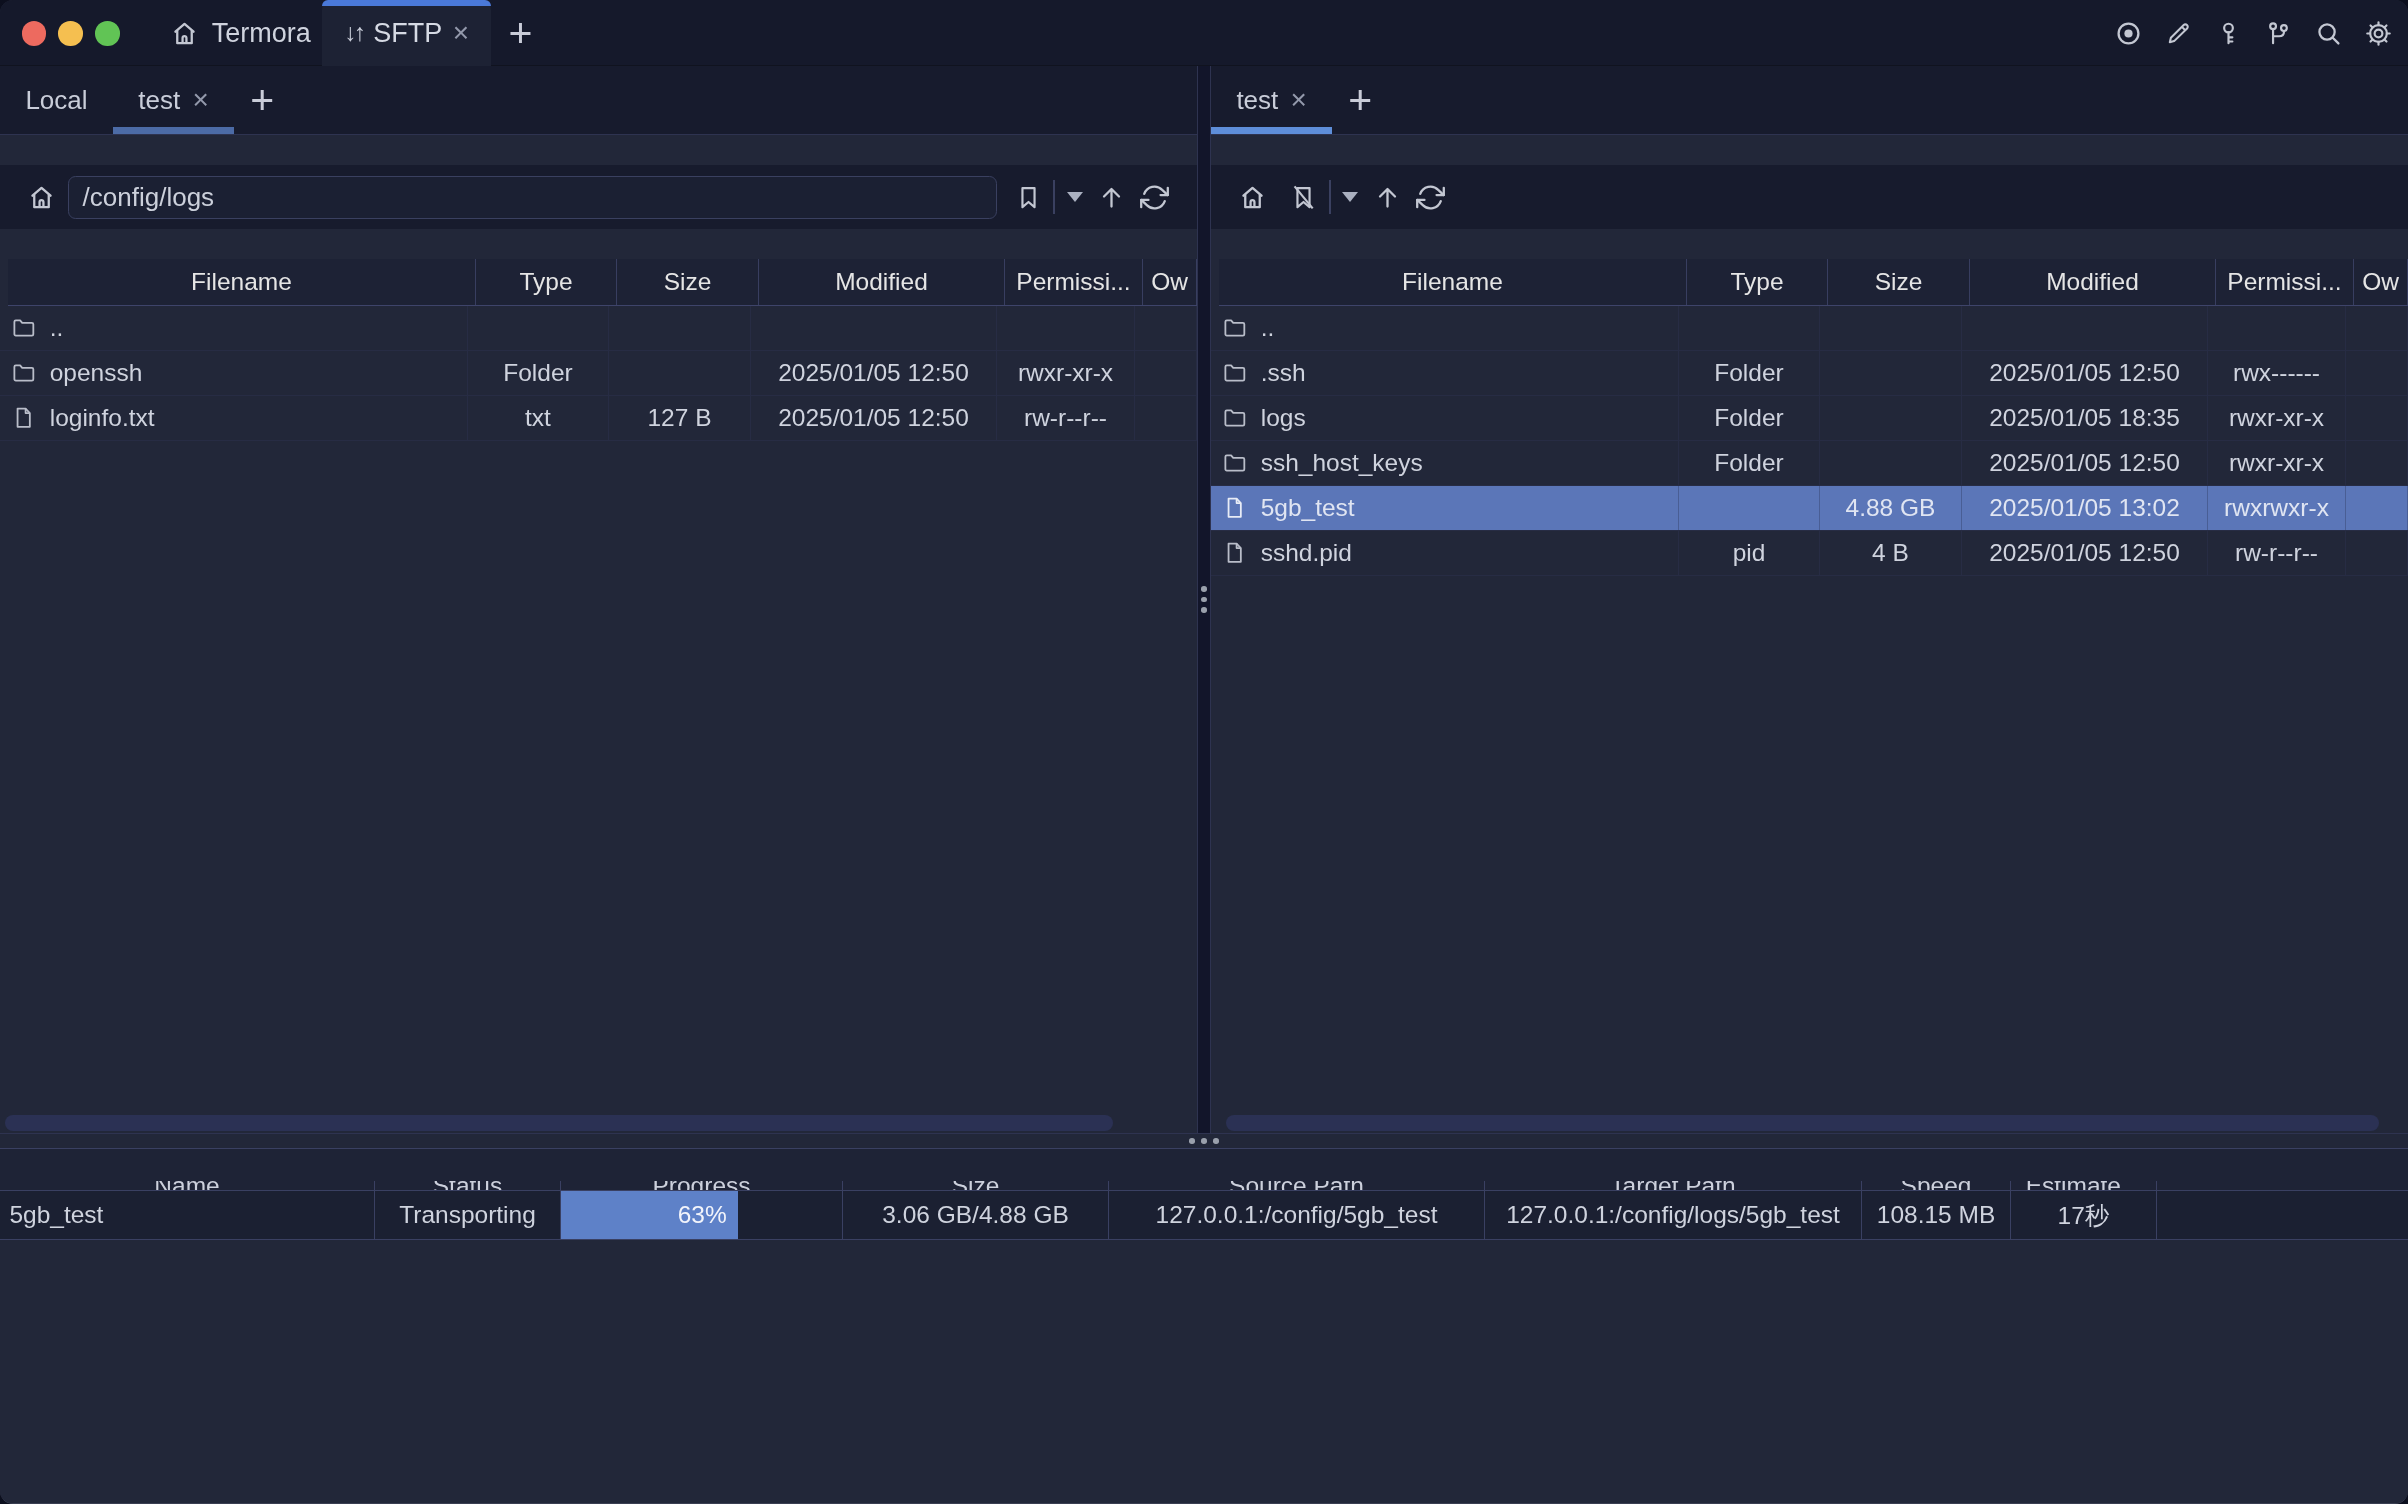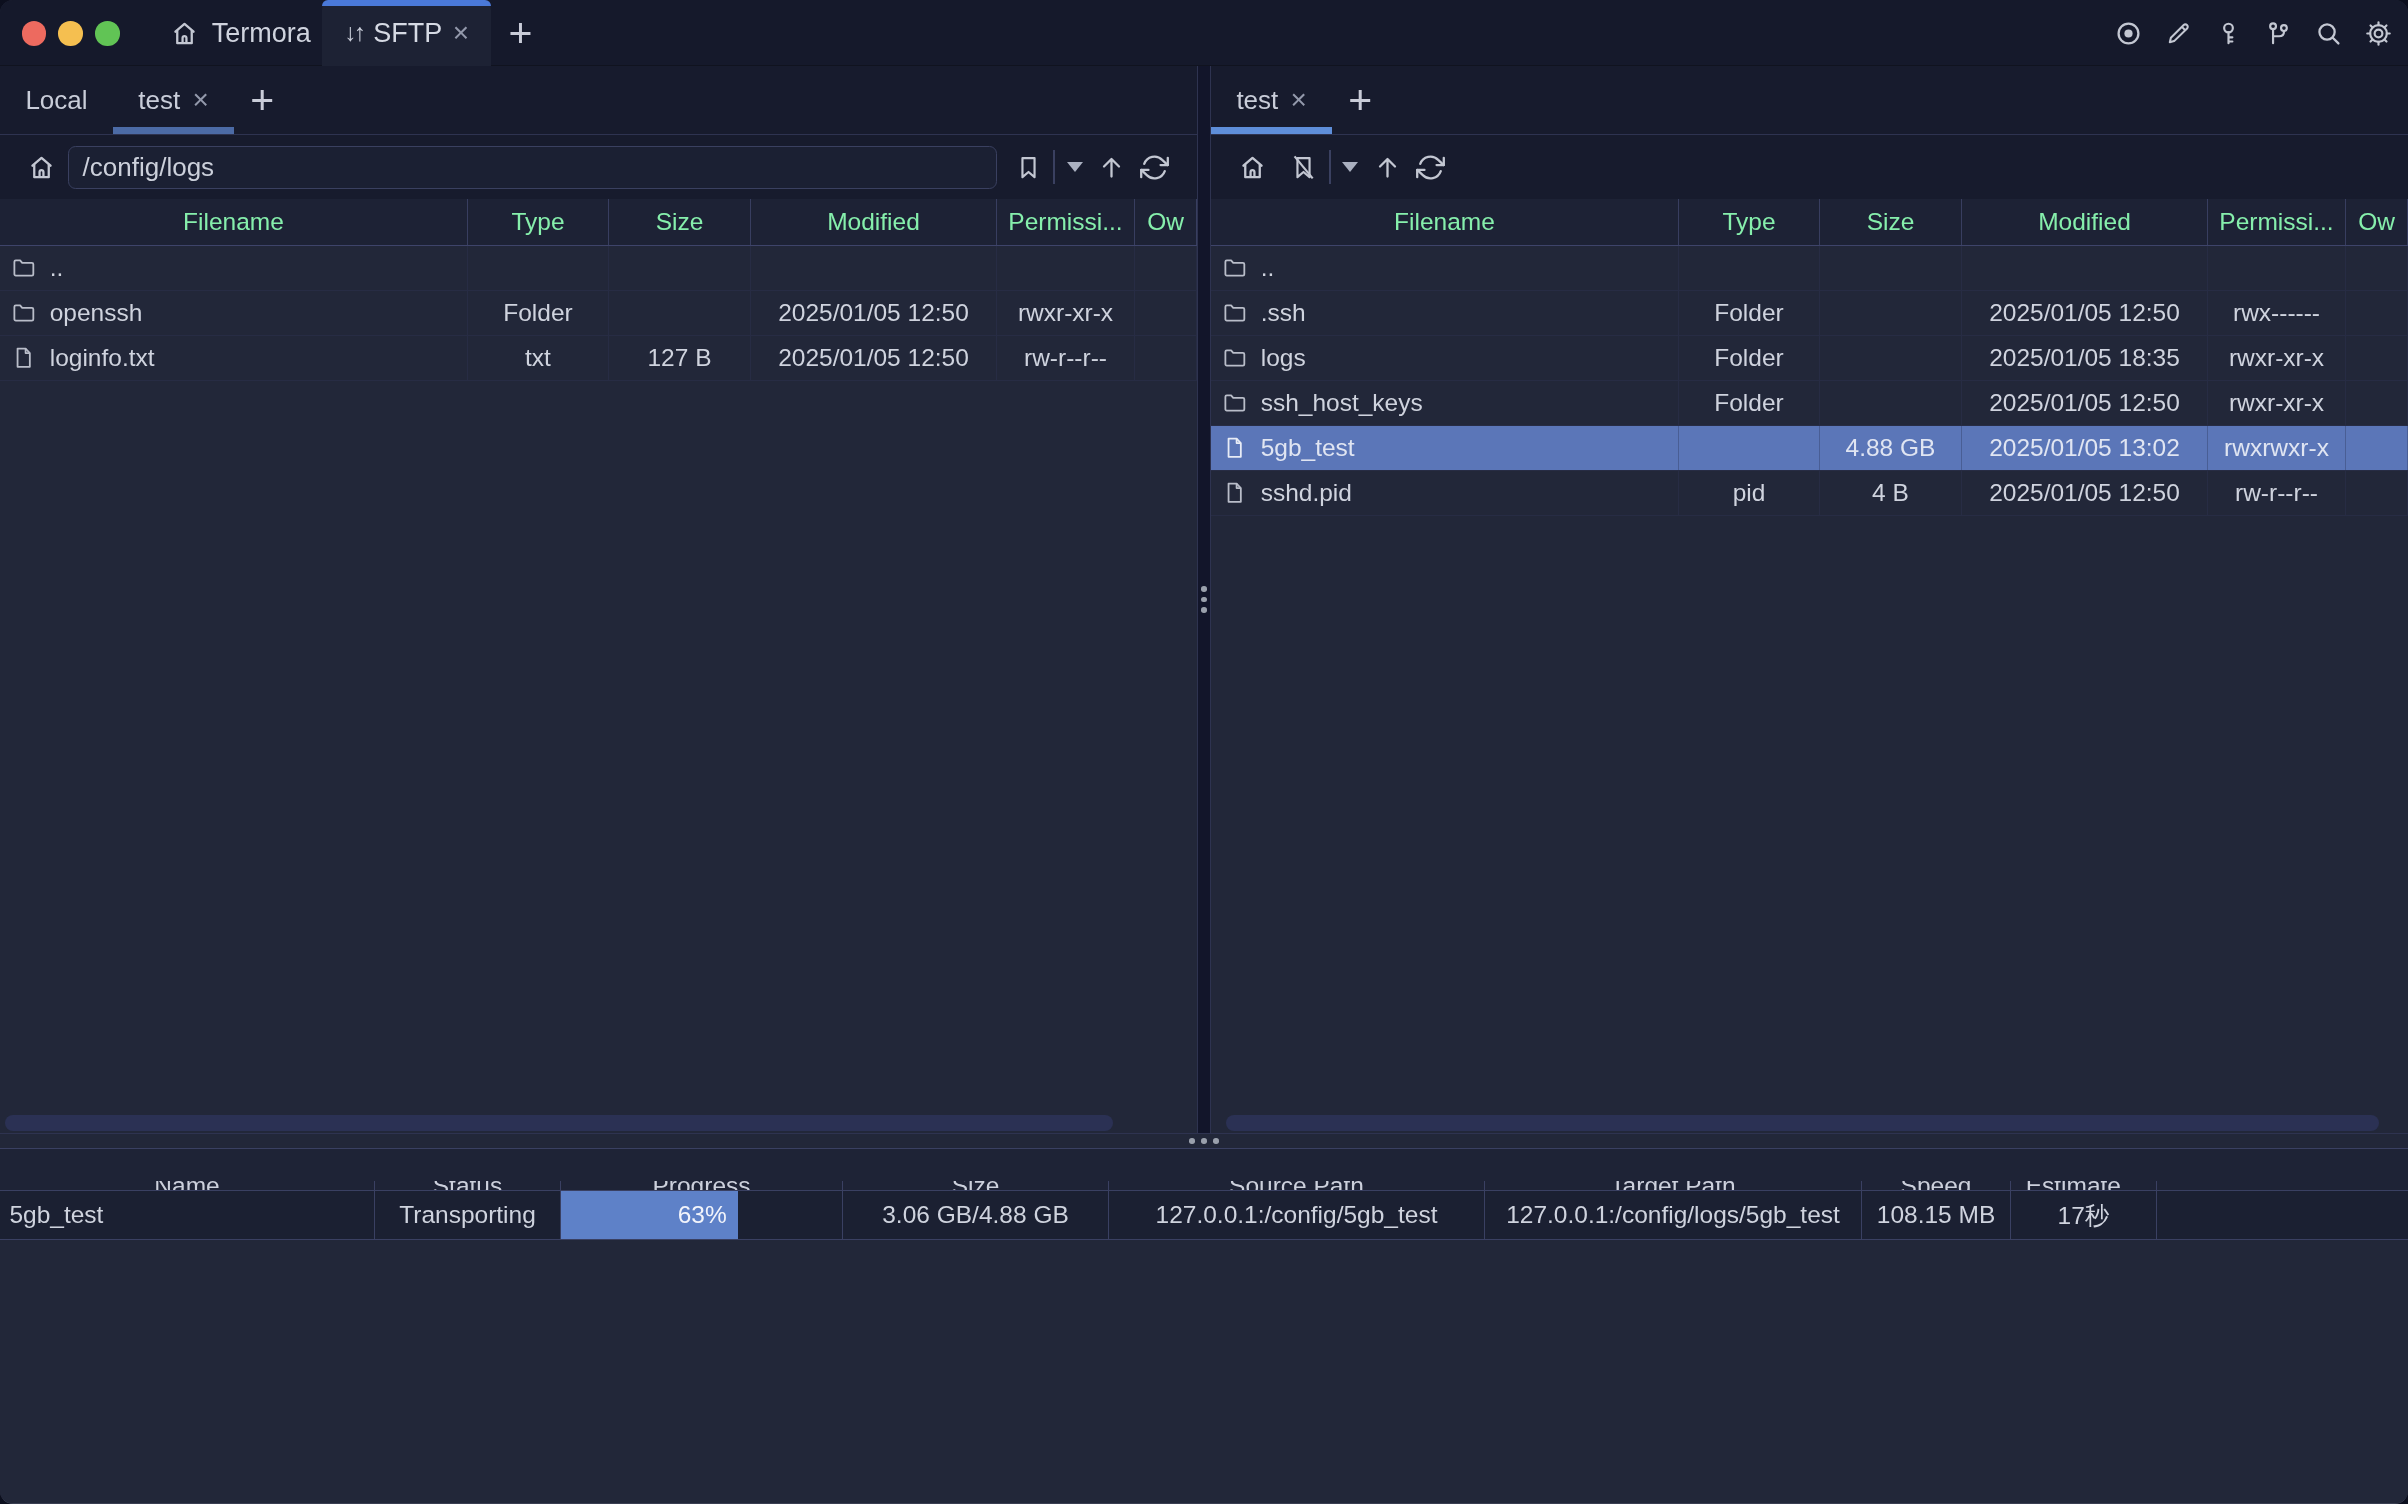--- a/index.html
+++ b/index.html
@@ -25,21 +25,21 @@
   .xglyph { font-size:28px; color:#9399ab; line-height:1; }
   .plusglyph { font-size:41px; font-weight:200; color:#c9ccd8; line-height:1; }
   .tab-plus { position:absolute; left:497px; top:0; width:47px; height:66px; display:flex;
               align-items:center; justify-content:center; }
   .top-icons { position:absolute; right:15px; top:0; height:66px; display:flex; align-items:center; gap:20px; }
   .iico { width:30px; height:30px; display:flex; align-items:center; justify-content:center; color:#c3c7d2; }
   .iico svg { width:29px; height:29px; }
 
   
   .main { flex:1 1 auto; min-height:0; display:flex; }
-  .pane { position:relative; background:#222739; overflow:hidden; display:flex; flex-direction:column; }
+  .pane { position:relative; background:#222739; overflow:hidden; display:flex; flex-direction:column;gap:30px; }
   .pane.left { flex:0 0 1197px; }
   .pane.right { flex:1 1 auto; }
   .vdivider { flex:0 0 14px; background:#12152a; border-left:0.9px solid #2e3350; border-right:0.9px solid #2e3350;
               display:flex; flex-direction:column; align-items:center; justify-content:center; gap:4.7px; }
   .dot { width:5.6px; height:5.6px; border-radius:50%; background:#9aa0ac; }
 
   
   .ptabs { flex:0 0 69px; background:#171b2d; border-bottom:0.9px solid #2e3350; display:flex; align-items:stretch; }
   .ptab { display:flex; align-items:center; justify-content:center; gap:12.2px; padding:0 25.4px;
           font-size:26px; color:#c9cdd9; position:relative; }
@@ -58,21 +58,21 @@
   .path-actions { display:flex; align-items:center; margin-left:9.4px; }
   .sep { width:1.9px; height:34px; background:#3a4060; margin:0 3.8px; }
   .caret { width:0; height:0; border-left:8.5px solid transparent; border-right:8.5px solid transparent;
            border-top:10.4px solid #aab0c0; margin:0 7.5px; }
   .ibtn { width:43px; height:43px; display:flex; align-items:center; justify-content:center; color:#c3c7d2; }
   .ibtn svg { width:29px; height:29px; }
 
   
   .ftable { --fcols:468px 141px 142px 246px 138px 1fr; }
   .fheader { display:grid; grid-template-columns:var(--fcols); height:47px; background:#1d2235;
-             border-bottom:0.9px solid #3e446a; font-size:24.5px; color:#86efac; }
+             border-bottom:0.9px solid #3e446a; font-size:24.5px; color:#e5e5e5;margin-left:8px; }
   .fheader > div { display:flex; align-items:center; justify-content:center; border-right:0.9px solid #383e60;
                    overflow:hidden; white-space:nowrap; }
   .frow { display:grid; grid-template-columns:var(--fcols); height:45px; border-bottom:0.9px solid #272c44;
           font-size:24.5px; color:#cfd3de; }
   .frow > div { display:flex; align-items:center; justify-content:center; border-right:0.9px solid #272c44;
                 overflow:hidden; white-space:nowrap; }
   .frow > .name { justify-content:flex-start; padding-left:11.3px; gap:13px; }
   .ficon { display:flex; color:#b9bdc9; flex:0 0 auto; }
   .ficon svg { width:25.4px; height:25.4px; }
   .frow.selected { background:#5b76b8; color:#e0e5f2; }

